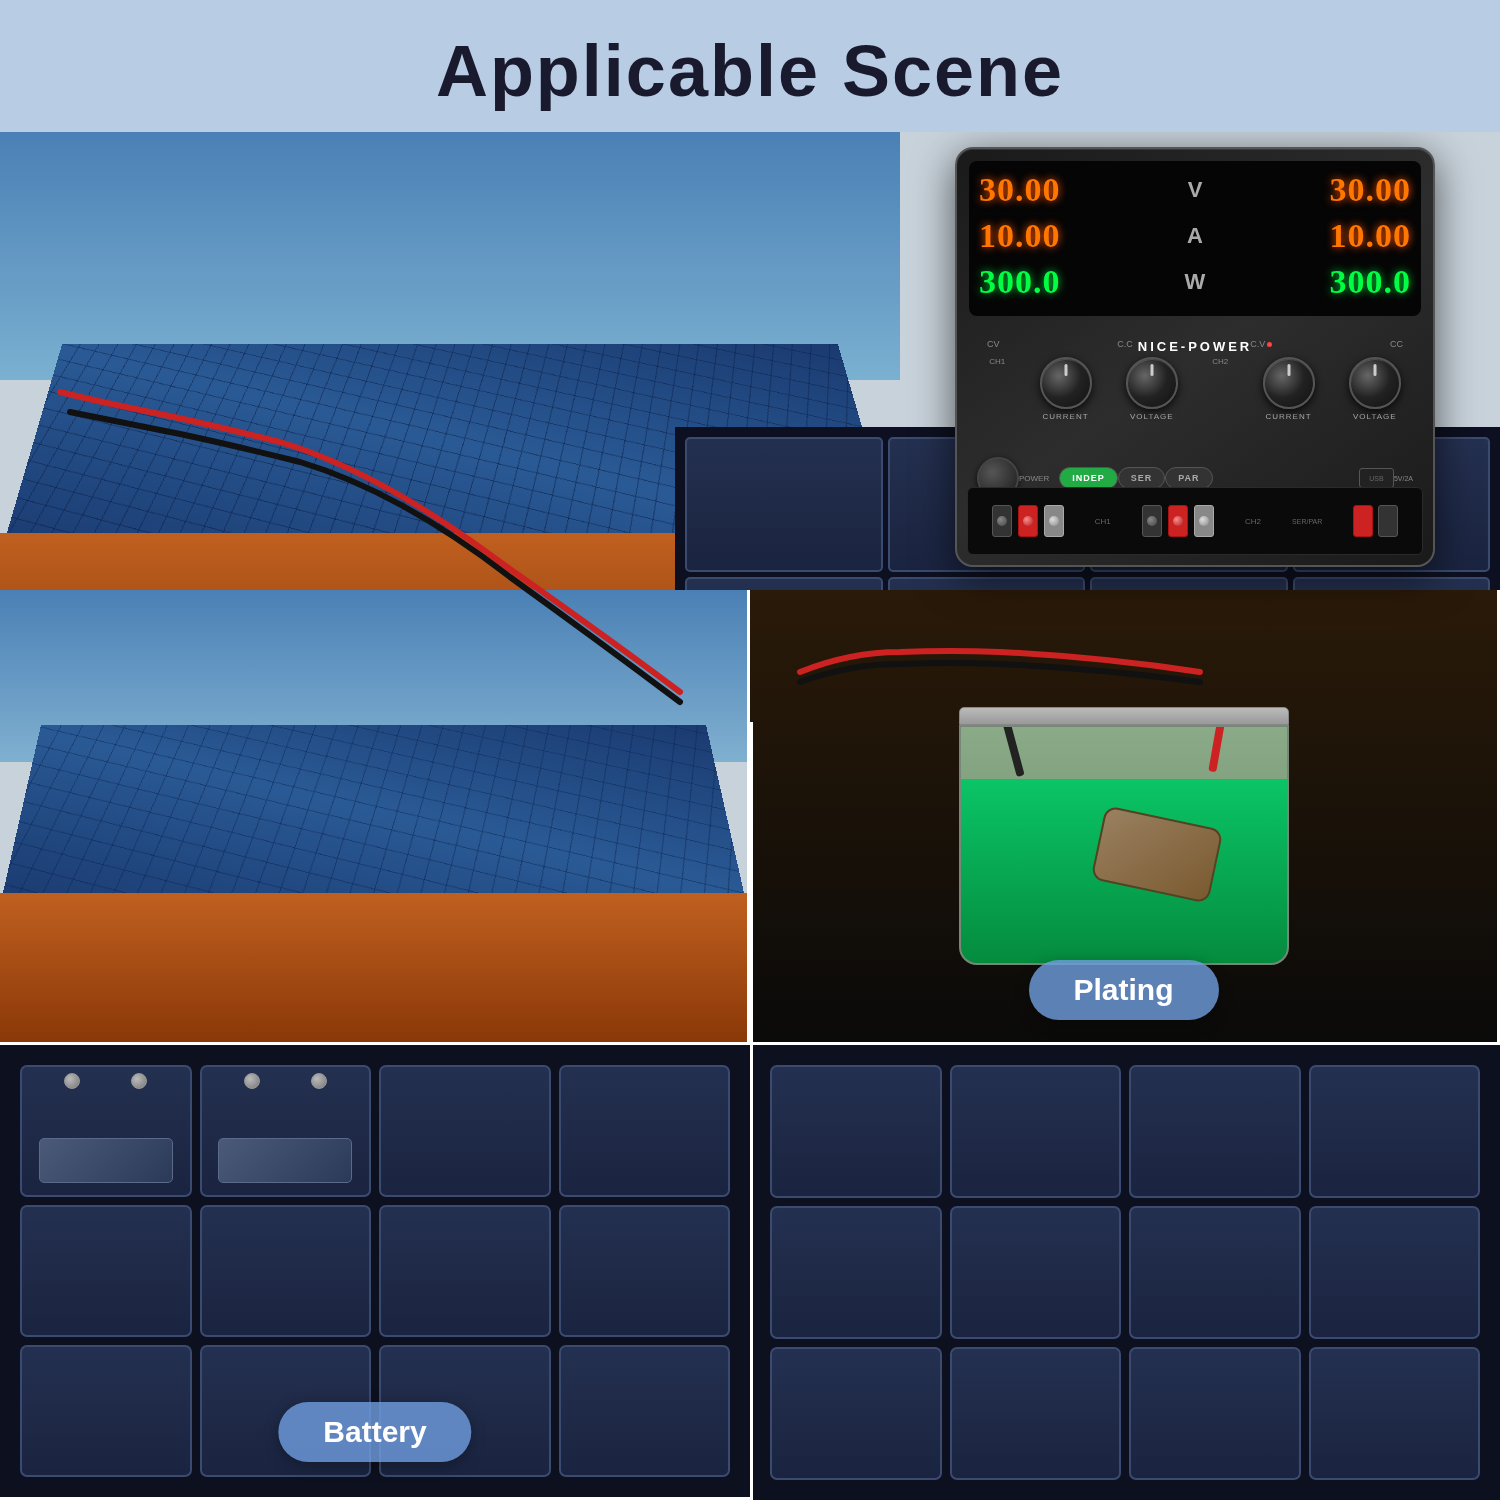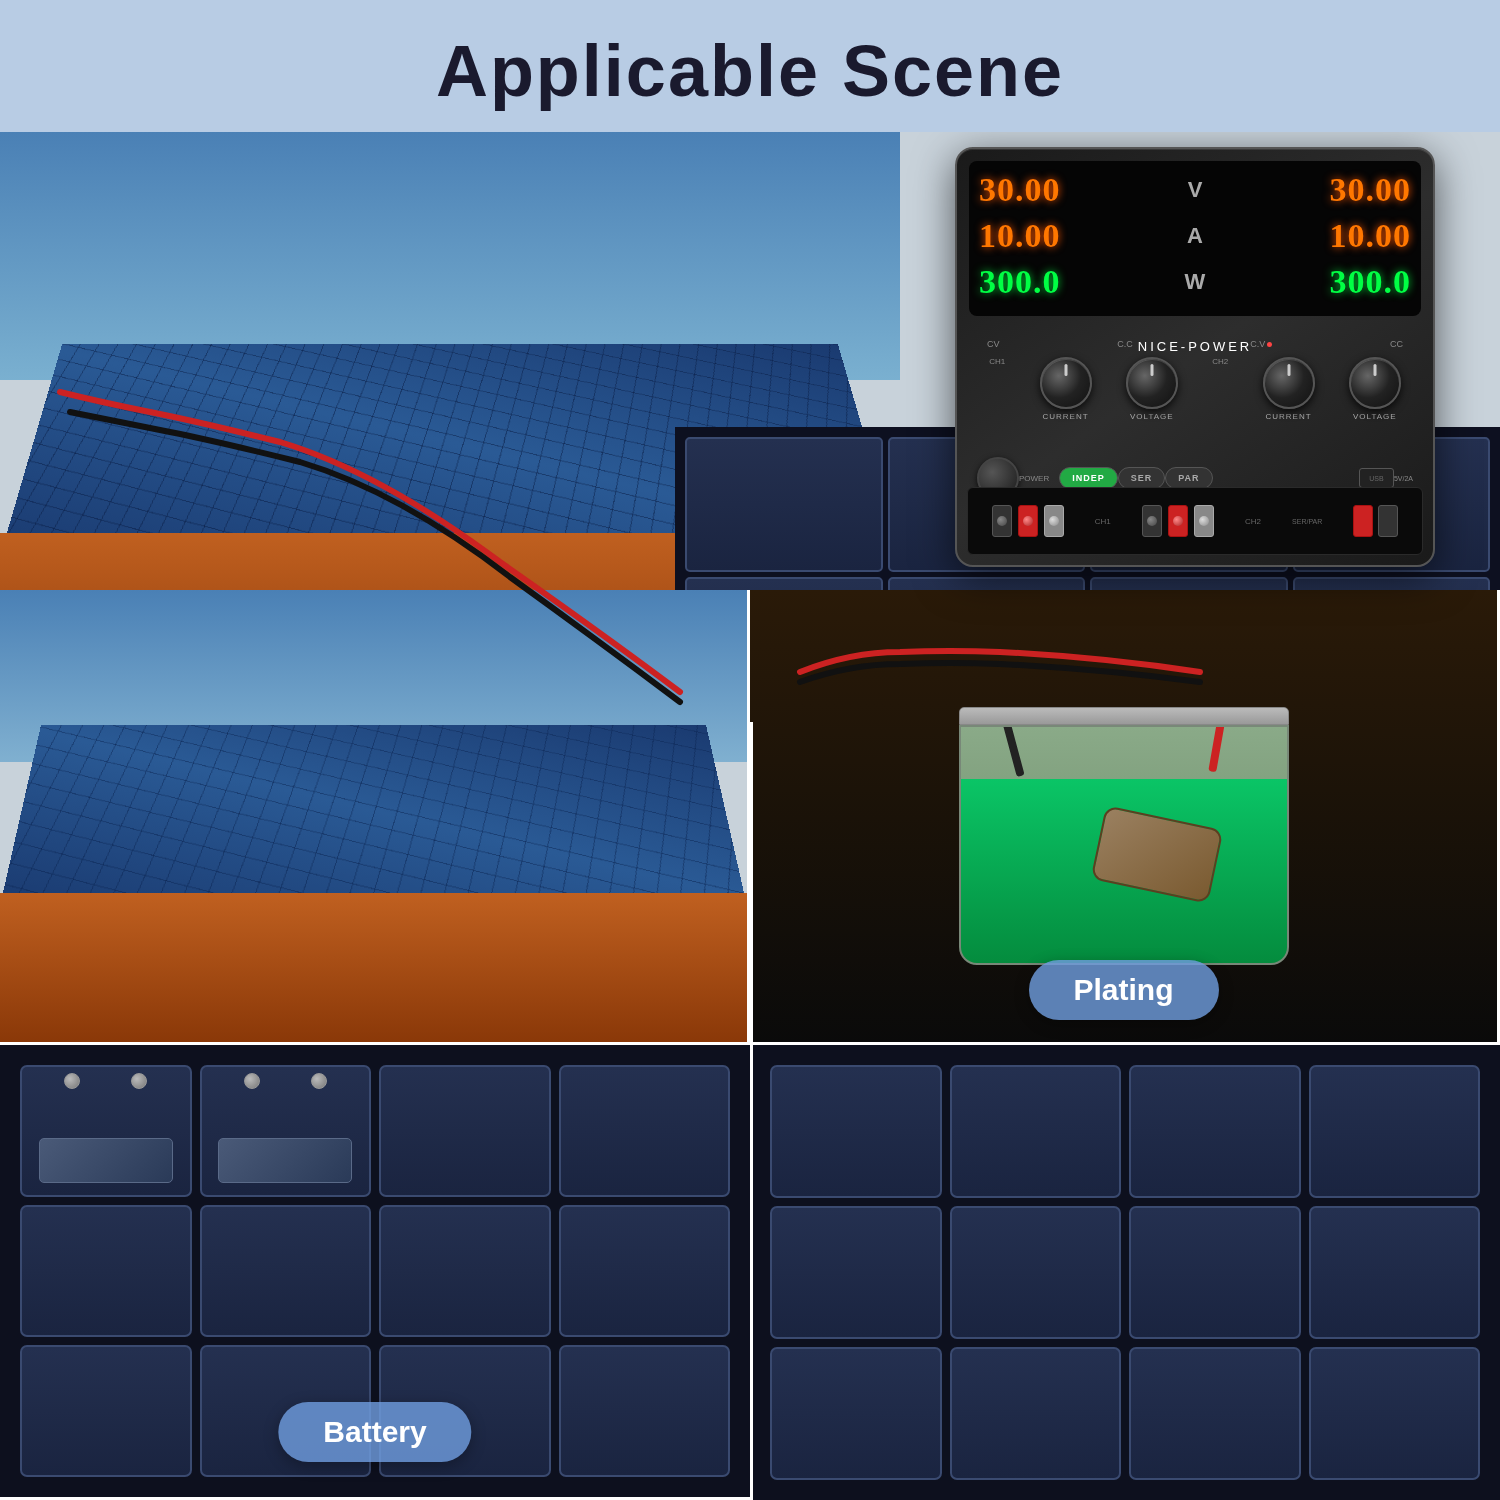--- a/index.html
+++ b/index.html
@@ -177,21 +177,21 @@
           <div style="position:absolute;top:174px;left:20px;right:20px;display:flex;justify-content:space-between;padding:0 10px;margin-top:16px;">
             <span style="font-size:9px;color:#888;">CV</span>
             <span style="font-size:9px;color:#888;">C.C</span>
             <span style="font-size:9px;color:#888;display:flex;align-items:center;gap:2px;">
               <span>C.V</span>
               <span style="width:5px;height:5px;border-radius:50%;background:#ff4444;display:inline-block;"></span>
             </span>
             <span style="font-size:9px;color:#888;">CC</span>
           </div>
 
-          <div style="position:absolute;top:190px;left:0;right:0;text-align:center;font-size:13px;font-weight:normal;color:#fff;letter-spacing:3px;">NICE-POWER</div>
+          <div style="position:absolute;top:190px;left:0;right:0;text-align:center;font-size:13px;font-weight:bold;color:#fff;letter-spacing:3px;">NICE-POWER</div>
 
           <div style="position:absolute;top:208px;left:15px;right:15px;display:flex;justify-content:space-around;align-items:flex-start;">
 
             <div style="display:flex;flex-direction:column;align-items:center;gap:2px;">
               <span style="font-size:8px;color:#888;">CH1</span>
             </div>
 
             <div style="display:flex;flex-direction:column;align-items:center;gap:3px;">
               <div class="knob"></div>
               <span style="font-size:8px;color:#aaa;letter-spacing:1px;">CURRENT</span>

